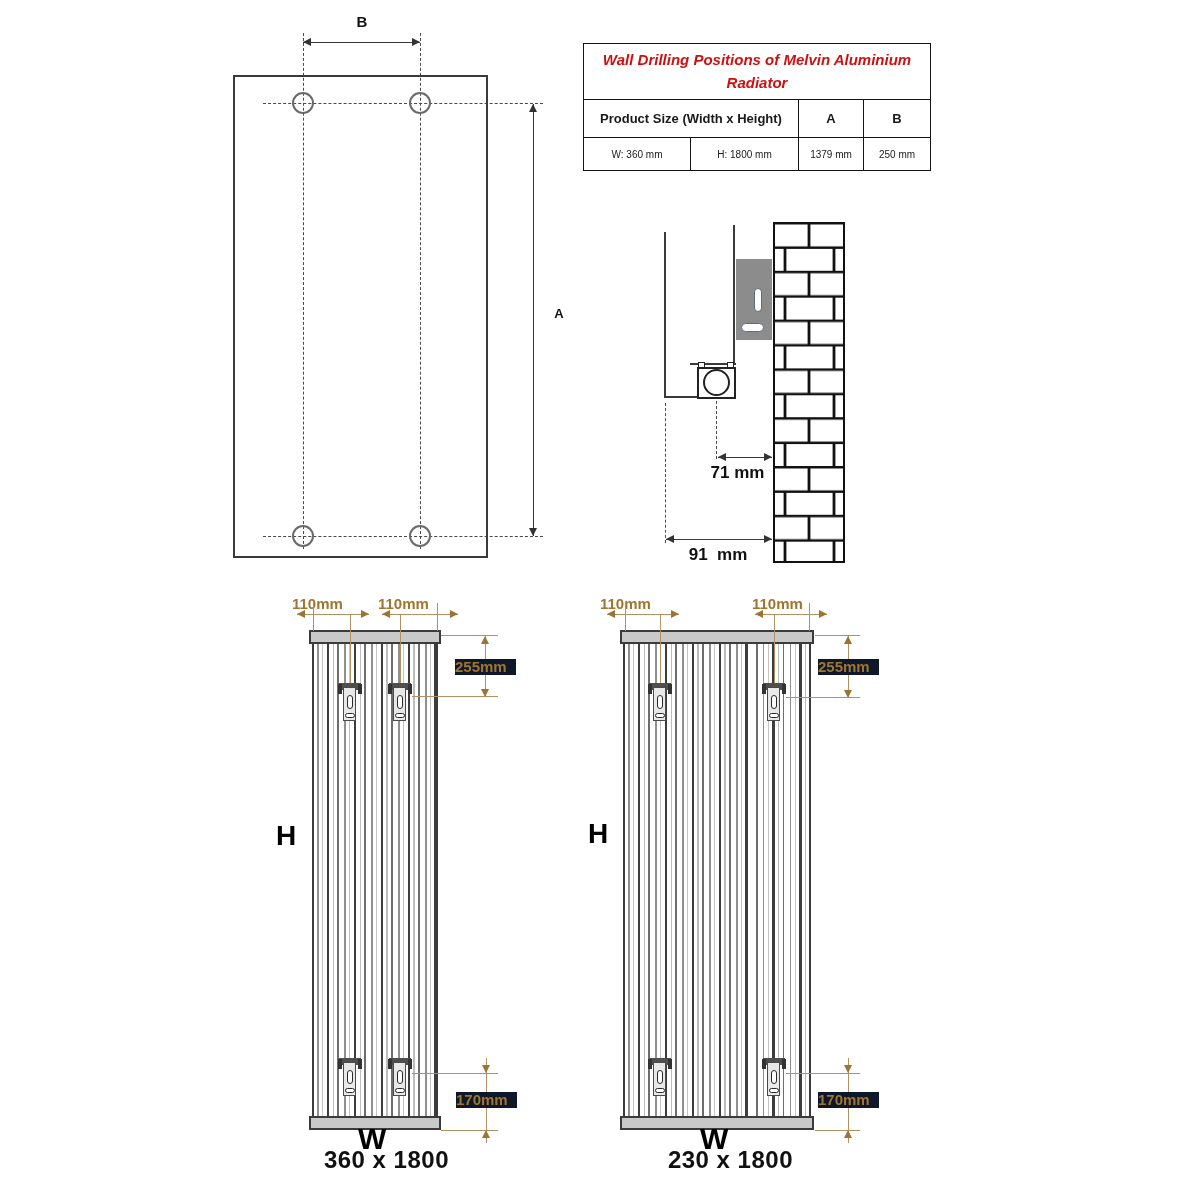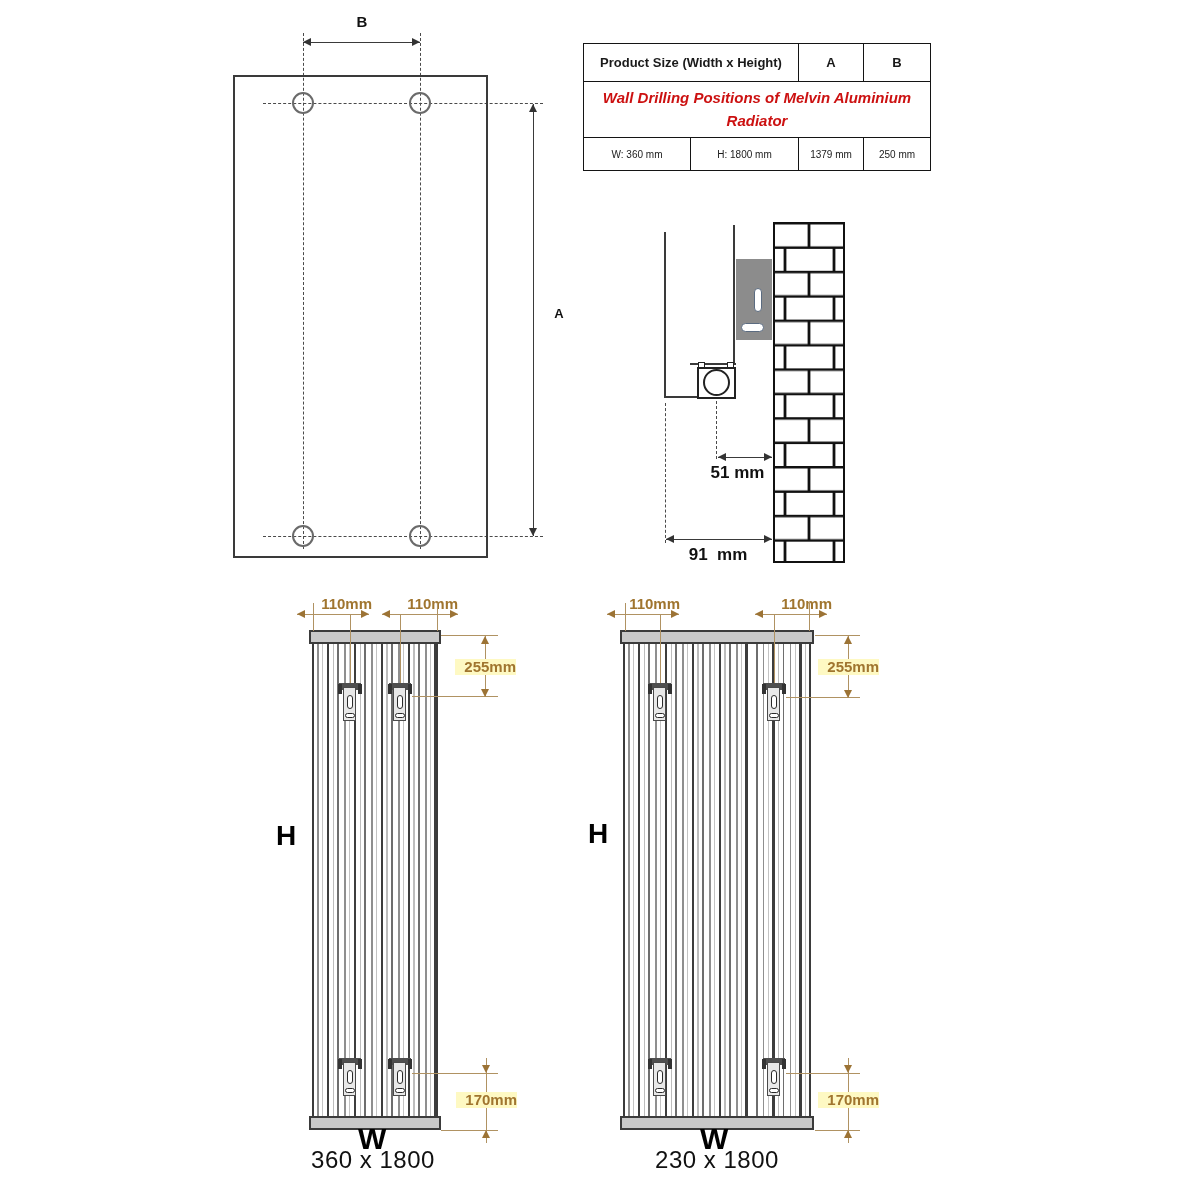--- a/index.html
+++ b/index.html
@@ -67,25 +67,25 @@
       #ffffff 24.5px, #ffffff 27px);
   }
   .fb { position:absolute; width:22px; height:39px; }
   .fb .clip { position:absolute; left:0; top:0; width:22px; height:7px; background:#4f4f4f; }
   .fb .tab-l { position:absolute; left:-1px; top:1px; width:4px; height:10px; background:#333; }
   .fb .tab-r { position:absolute; right:-1px; top:1px; width:4px; height:10px; background:#333; }
   .fb .bod { position:absolute; left:4px; top:4px; width:13px; height:34px; background:#e8e8e8; border:1.5px solid #4a4a4a; }
   .fb .slot { position:absolute; left:8px; top:12px; width:6px; height:14px; border:1.5px solid #2a2a2a; border-radius:3px; background:#fff; }
   .fb .bslot { position:absolute; left:6px; top:30px; width:10px; height:5px; border:1.5px solid #2a2a2a; border-radius:2.5px; background:#fff; }
 
-  .dim-text { position:absolute; font-weight:bold; font-size:15px; color:#a0752f; text-align:right; }
-  .dim-text.onln { background:#fef9c3; line-height:16px; }
+  .dim-text { position:absolute; font-weight:bold; font-size:15px; color:#a0752f; text-align:left; }
+  .dim-text.onln { background:#0f172a; line-height:16px; }
   .big-h { position:absolute; font-weight:bold; font-size:28px; color:#000; }
   .big-w { position:absolute; font-weight:bold; font-size:30px; color:#000; }
-  .size-label { position:absolute; font-weight:normal; font-size:24px; color:#111; text-align:center; letter-spacing:0.5px; }
+  .size-label { position:absolute; font-weight:bold; font-size:24px; color:#111; text-align:right; letter-spacing:0.5px; }
 </style>
 </head>
 <body>
 
 <div id="canvas">
 
   <div>
     <div class="dash-v" style="left:303px; top:33px; height:516px;"></div>
     <div class="dash-v" style="left:420px; top:33px; height:516px;"></div>
     <div class="dash-h" style="left:263px; top:103px; width:280px;"></div>
@@ -111,27 +111,27 @@
 
   <table class="spec-table">
     <colgroup>
         <col style="width:107px">
         <col style="width:108px">
         <col style="width:65px">
         <col style="width:67px">
       </colgroup>
     <tbody>
         <tr>
+          <td class="tt" colspan="4">Wall Drilling Positions of Melvin Aluminium Radiator</td>
+        </tr>
+    <tr>
       <td class="hd" colspan="2">Product Size (Width x Height)</td>
       <td class="hd">A</td>
       <td class="hd">B</td>
     </tr>
-    <tr>
-          <td class="tt" colspan="4">Wall Drilling Positions of Melvin Aluminium Radiator</td>
-        </tr>
     <tr>
       <td class="dt">W: 360 mm</td>
       <td class="dt">H: 1800 mm</td>
       <td class="dt">1379 mm</td>
       <td class="dt">250 mm</td>
     </tr>
   </tbody>
     </table>
 
   <div>
@@ -162,21 +162,21 @@
     <div class="pipe-tab" style="left:727px; top:362px;"></div>
     <div class="pipe-box"></div>
     <div class="pipe-circle"></div>
 
     <div class="dash-v" style="left:665px; top:403px; height:140px;"></div>
     <div class="dash-v" style="left:716px; top:401px; height:58px;"></div>
 
     <div class="hline thin" style="left:718px; top:457px; width:54px;"></div>
     <div class="ar bk lf" style="left:718px; top:453px;"></div>
     <div class="ar bk rt" style="left:764px; top:453px;"></div>
-    <div class="mm-label" style="left:705px; top:463px; width:65px;">51 mm</div>
+    <div class="mm-label" style="left:705px; top:463px; width:65px;">71 mm</div>
 
     <div class="hline thin" style="left:666px; top:539px; width:106px;"></div>
     <div class="ar bk lf" style="left:666px; top:535px;"></div>
     <div class="ar bk rt" style="left:764px; top:535px;"></div>
     <div class="mm-label" style="left:678px; top:545px; width:80px;">91  mm</div>
   </div>
 
   <div>
     <div class="rad-body" style="left:312px; top:644px; width:126px; height:473px;"></div>
     <div class="rad-bar" style="left:309px; top:630px; width:132px;"></div>

